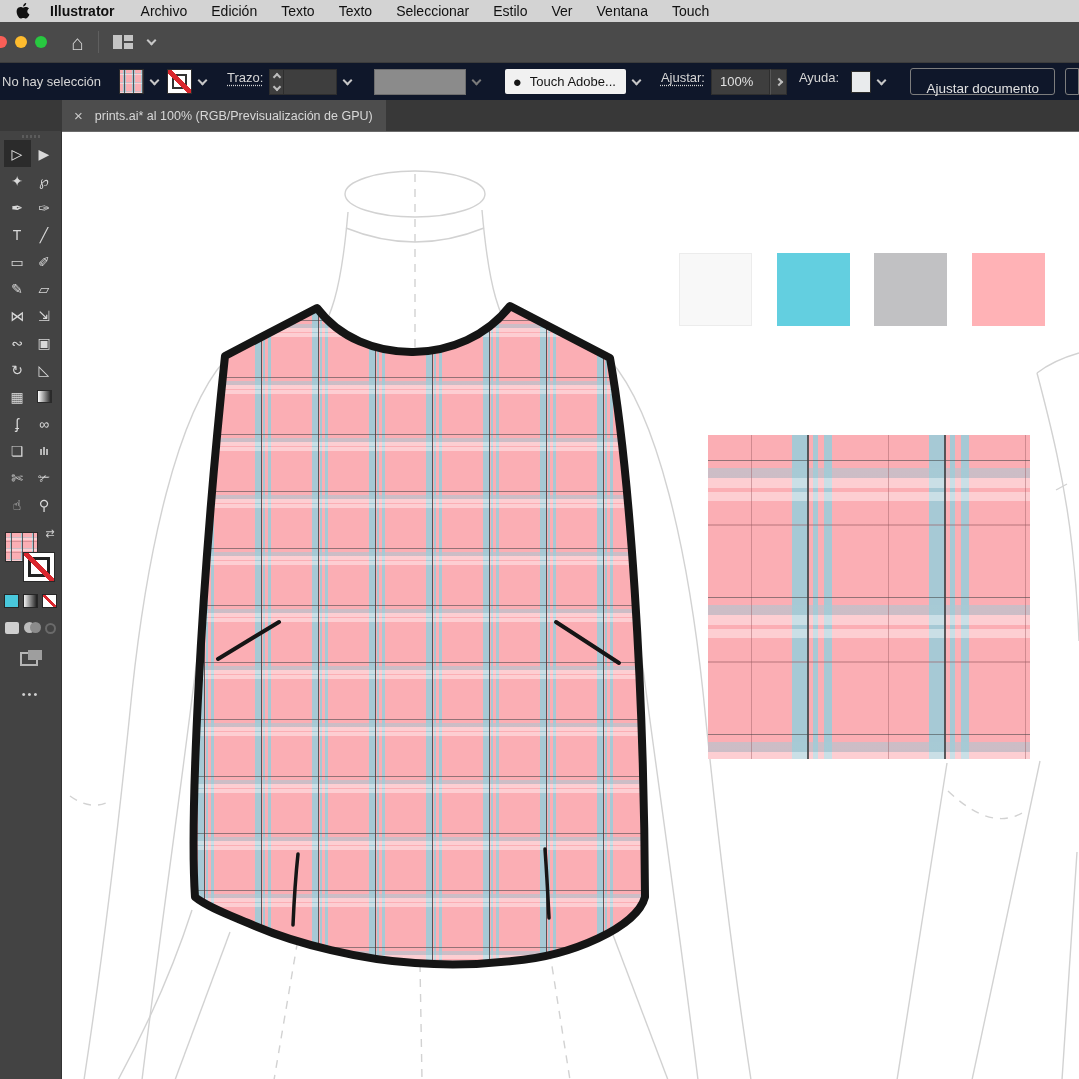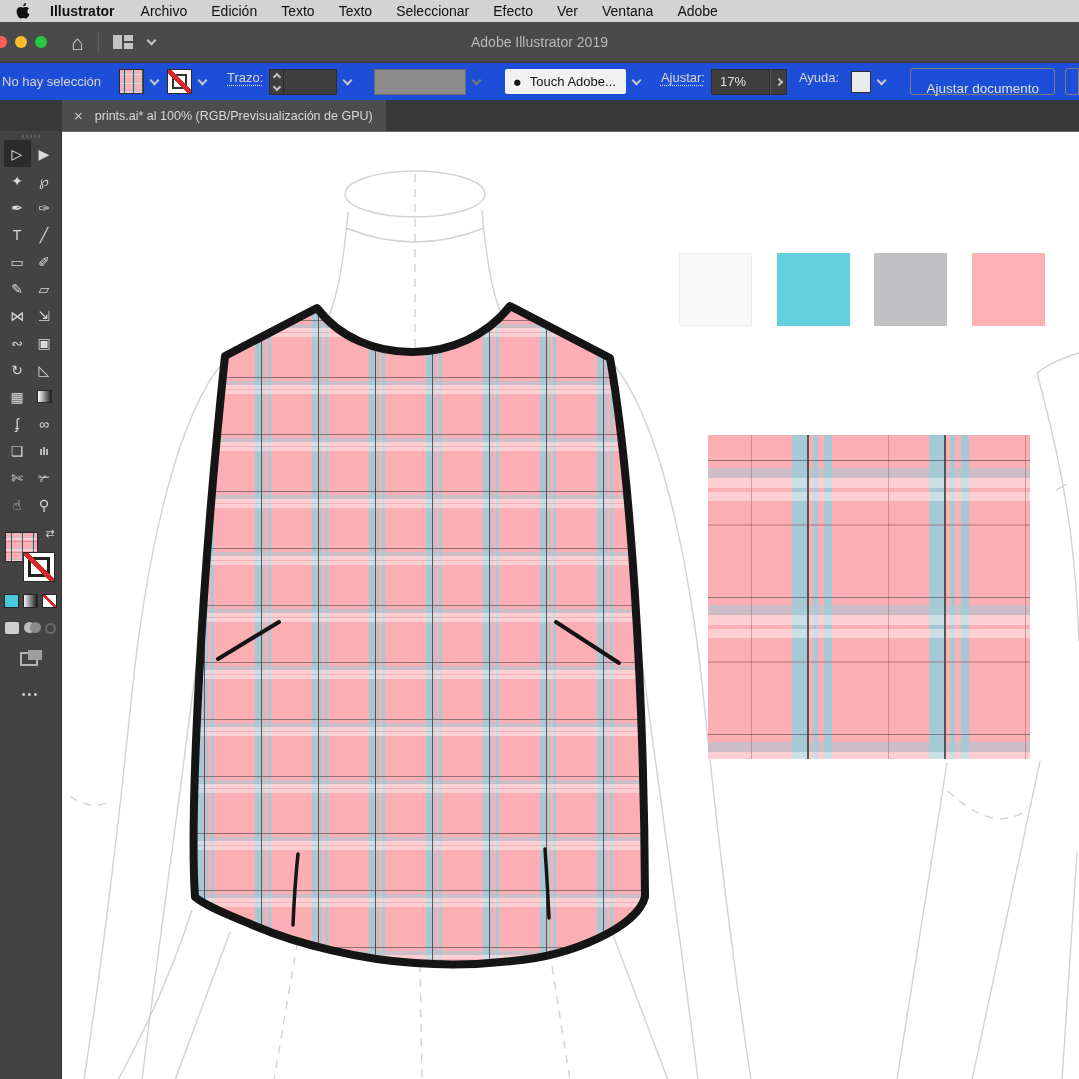--- a/index.html
+++ b/index.html
@@ -21,21 +21,21 @@
   .home-icon { color:#d6d6d6; font-size:21px; margin:0 14px 0 16px; line-height:1; }
   .tb-sep { width:1px; height:22px; background:#5f5f5f; margin-right:14px; }
   .ws-icon { width:20px; height:15px; display:grid; grid-template-columns:9px 9px;
     grid-template-rows:6px 6px; gap:2px; margin-right:8px; }
   .ws-icon i { background:#c4c4c4; }
   .ws-icon i:first-child { grid-row:1 / span 2; height:14px; }
   .title-text { position:absolute; left:0; right:0; text-align:center;
     color:#b9b9b9; font-size:14px; pointer-events:none; }
 
   
-  .control-bar { height:38px; background:#1d4ed8; border-top:1px solid #3c3c3c;
+  .control-bar { height:38px; background:#0f172a; border-top:1px solid #3c3c3c;
     display:flex; align-items:center; color:#d6d6d6; font-size:13px; }
   .status-text { margin:0 18px 0 2px; white-space:nowrap; }
   .chev { width:7px; height:7px; border-right:2px solid #c7c7c7;
     border-bottom:2px solid #c7c7c7; transform:rotate(45deg); margin:0 9px 3px 7px; flex:none; }
   .chev.dim { border-color:#7a7a7a; }
   .cb-swatch { width:25px; height:25px; border:1px solid #2c2c2c; flex:none; position:relative; }
   .none-swatch { background:#fff; position:relative; overflow:hidden; }
   .none-swatch::after { content:""; position:absolute; inset:0;
     background:linear-gradient(45deg,transparent 42%,#d9272e 42%,#d9272e 58%,transparent 58%); }
   .none-swatch::before { content:""; position:absolute; inset:4px; border:2px solid #333; }
@@ -142,39 +142,38 @@
     <svg width="14" height="16" viewBox="0 0 14 16">
         <path fill="#111" d="M11.3 8.6c0-2 1.6-3 1.7-3-1-1.4-2.4-1.6-2.9-1.6-1.2-.1-2.4.7-3 .7-.6 0-1.6-.7-2.6-.7C3.2 4 2 4.7 1.3 5.8-.1 8.1.9 11.6 2.2 13.5c.7 1 1.4 2 2.5 2 1 0 1.4-.6 2.6-.6 1.2 0 1.5.6 2.6.6 1.1 0 1.8-1 2.4-1.9.8-1.1 1.1-2.2 1.1-2.2s-2.1-.9-2.1-2.8zM9.4 2.3c.5-.7.9-1.6.8-2.3-.8 0-1.7.5-2.3 1.2-.5.6-.9 1.5-.8 2.3.9.1 1.8-.5 2.3-1.2z"></path>
       </svg>
   </span>
   <span class="menu-item app">Illustrator</span>
   <span class="menu-item">Archivo</span>
   <span class="menu-item">Edición</span>
   <span class="menu-item">Texto</span>
   <span class="menu-item">Texto</span>
   <span class="menu-item">Seleccionar</span>
-  <span class="menu-item">Efecto</span>
+  <span class="menu-item">Estilo</span>
   <span class="menu-item">Ver</span>
   <span class="menu-item">Ventana</span>
-  <span class="menu-item">Adobe</span>
+  <span class="menu-item">Touch</span>
 </div>
 
 <div class="title-bar">
   <span class="traffic tl-red" style="background: rgb(249, 95, 87);"></span>
   <span class="traffic" style="background: rgb(254, 188, 46);"></span>
   <span class="traffic" style="background: rgb(40, 200, 64);"></span>
   <span class="home-icon">⌂</span>
   <span class="tb-sep"></span>
   <span class="ws-icon">
       <i></i>
       <i></i>
       <i></i>
     </span>
   <span class="chev"></span>
-  <span class="title-text">Adobe Illustrator 2019</span>
 </div>
 
 <div class="control-bar">
   <span class="status-text">No hay selección</span>
   <span class="cb-swatch plaid" style="background-size:9px 9px"></span>
   <span class="chev"></span>
   <span class="cb-swatch none-swatch"></span>
   <span class="chev"></span>
   <span class="cb-label">Trazo:</span>
   <span class="stepper">
@@ -184,21 +183,21 @@
   <span class="dark-field"></span>
   <span class="chev"></span>
   <span class="wide-field"></span>
   <span class="chev dim"></span>
   <span class="brush-box">
     <span class="brush-dot">●</span>
     <span>Touch Adobe...</span>
   </span>
   <span class="chev"></span>
   <span class="cb-label">Ajustar:</span>
-  <span class="num-field">17%</span>
+  <span class="num-field">100%</span>
   <span class="arrow-btn">
       <i></i>
     </span>
   <span class="cb-label" style="text-decoration:none">Ayuda:</span>
   <span class="style-swatch"></span>
   <span class="chev"></span>
   <button class="fit-doc-btn">Ajustar documento</button>
   <button class="sliver-btn"></button>
 </div>
 

